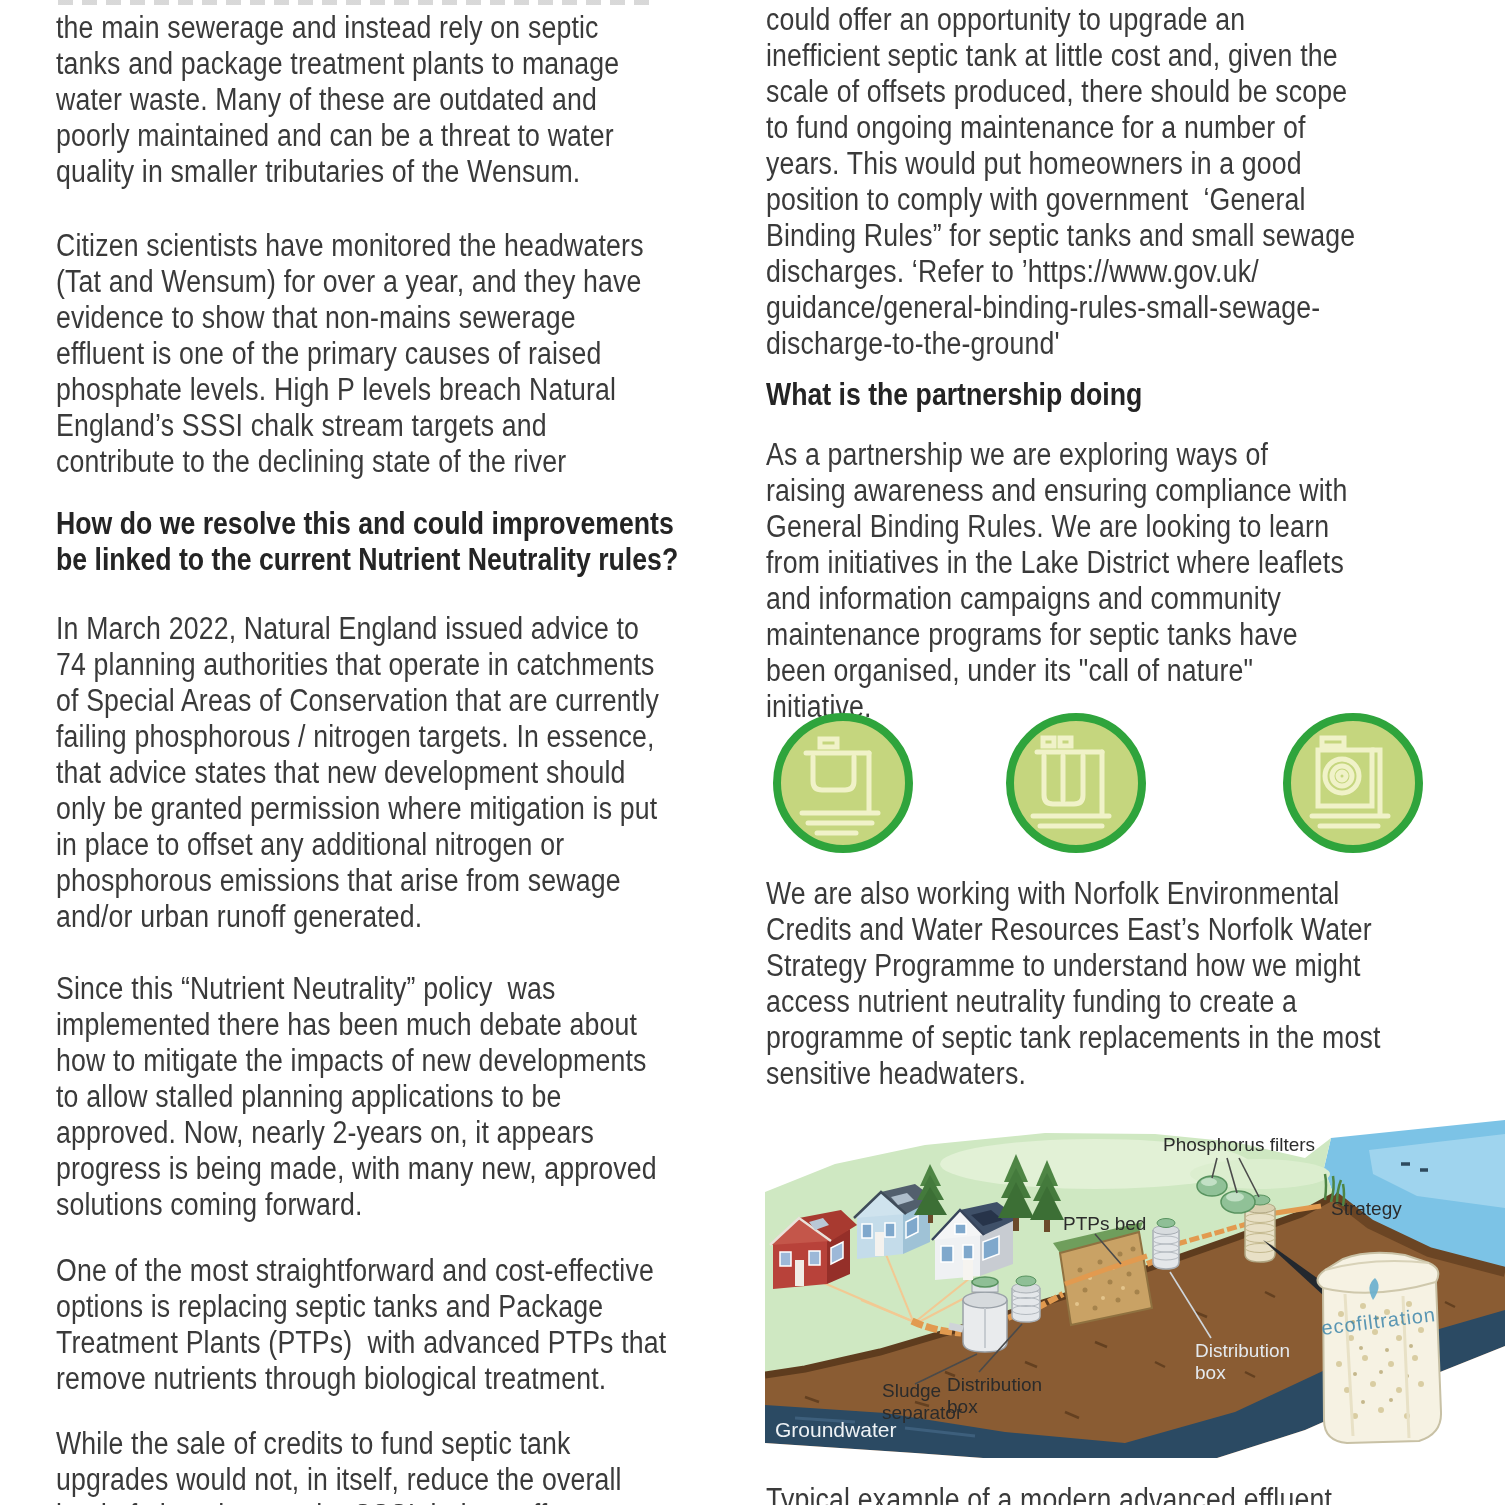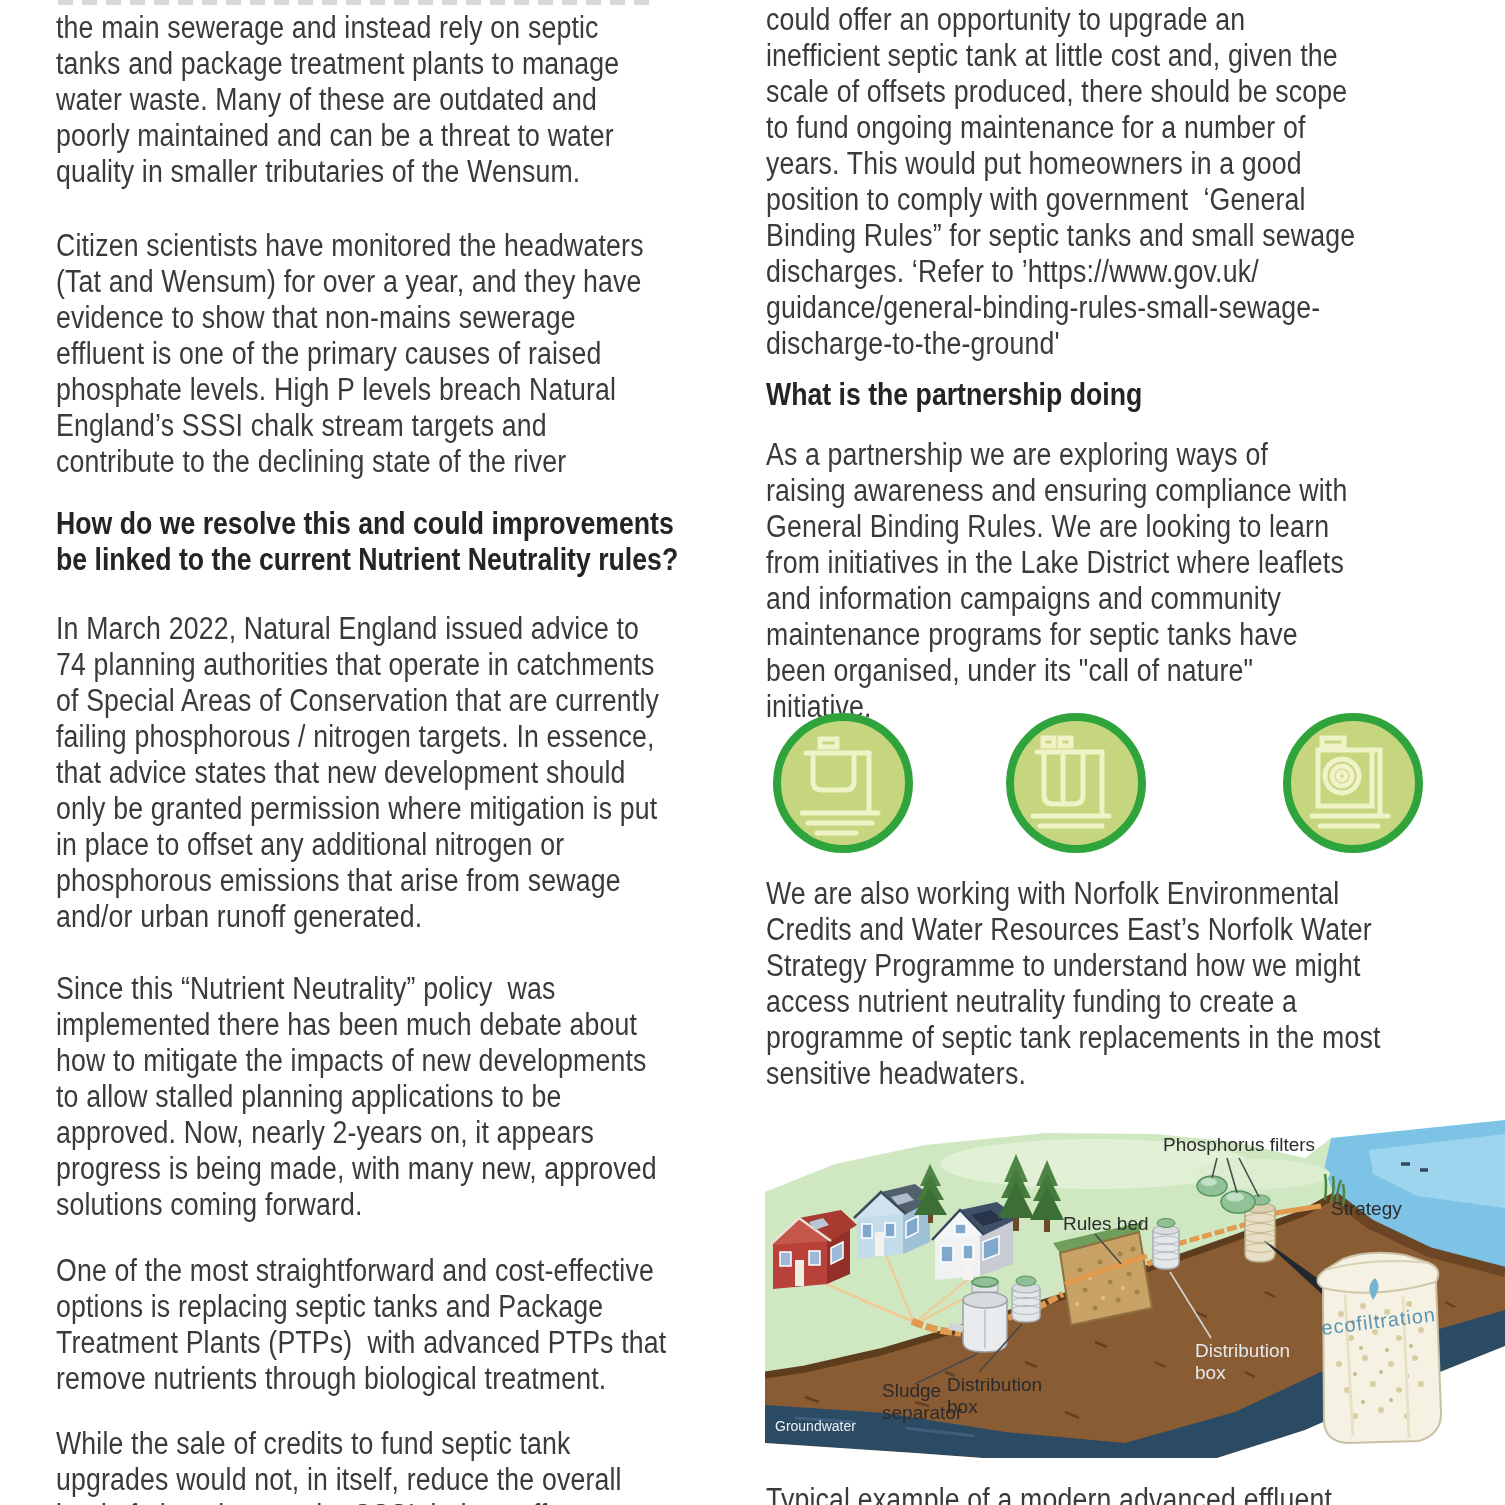--- a/index.html
+++ b/index.html
@@ -22,21 +22,21 @@
   #icons-row{position:absolute;left:765px;top:712px;width:700px;height:146px;}
   .app-icon{position:absolute;top:0;width:142px;height:142px;}
   #icon-1{left:7px;} #icon-2{left:240px;} #icon-3{left:517px;}
   #diagram{position:absolute;left:765px;top:1112px;width:740px;height:346px;}
   #diagram svg{position:absolute;left:0;top:0;}
   .dlabel{
     position:absolute;font-size:19px;line-height:1.16;color:#2b2b2b;
     white-space:pre-line;
   }
   .dlabel.light{color:#e4e9ee;}
-  #lbl-groundwater{font-size:14px;color:#eef2f5;}
+  #lbl-groundwater{font-size:21px;color:#eef2f5;}
   #lbl-brand{
     font-size:20px;color:rgba(62,134,170,0.85);letter-spacing:1px;
     transform:rotate(-7deg);white-space:nowrap;
   }
   #caption-wrap{position:absolute;left:766px;top:0;width:820px;height:1505px;transform:scaleX(0.86);transform-origin:0 0;}
 </style>
 </head>
 <body>
 
 <div class="cutstrip"></div>
@@ -385,21 +385,21 @@
           <circle cx="96" cy="122" r="2"></circle>
         <circle cx="52" cy="148" r="2"></circle>
           <circle cx="80" cy="146" r="2"></circle>
       </g>
       <path d="M34,40 L42,182 M92,42 L98,184" stroke="#e8e1c6" stroke-width="3" fill="none"></path>
       <path d="M62,46 q10,-14 2,-22 q-10,8 -2,22" fill="#68aecd" opacity="0.9"></path>
     </g>
   </svg>
 
   <div class="dlabel" id="lbl-pfilters" style="left:398px;top:22px">Phosphorus filters</div>
-  <div class="dlabel" style="left:298px;top:101px">Rules bed</div>
+  <div class="dlabel" style="left:298px;top:101px">PTPs bed</div>
   <div class="dlabel" style="left:566px;top:86px">Strategy</div>
   <div class="dlabel light" style="left:430px;top:228px">Distribution
 box</div>
   <div class="dlabel" style="left:182px;top:262px">Distribution
 box</div>
   <div class="dlabel" style="left:117px;top:268px">Sludge
 separator</div>
   <div class="dlabel" id="lbl-groundwater" style="left:10px;top:306px">Groundwater</div>
   <div class="dlabel" id="lbl-brand" style="left:556px;top:198px">ecofiltration</div>
 </div>

